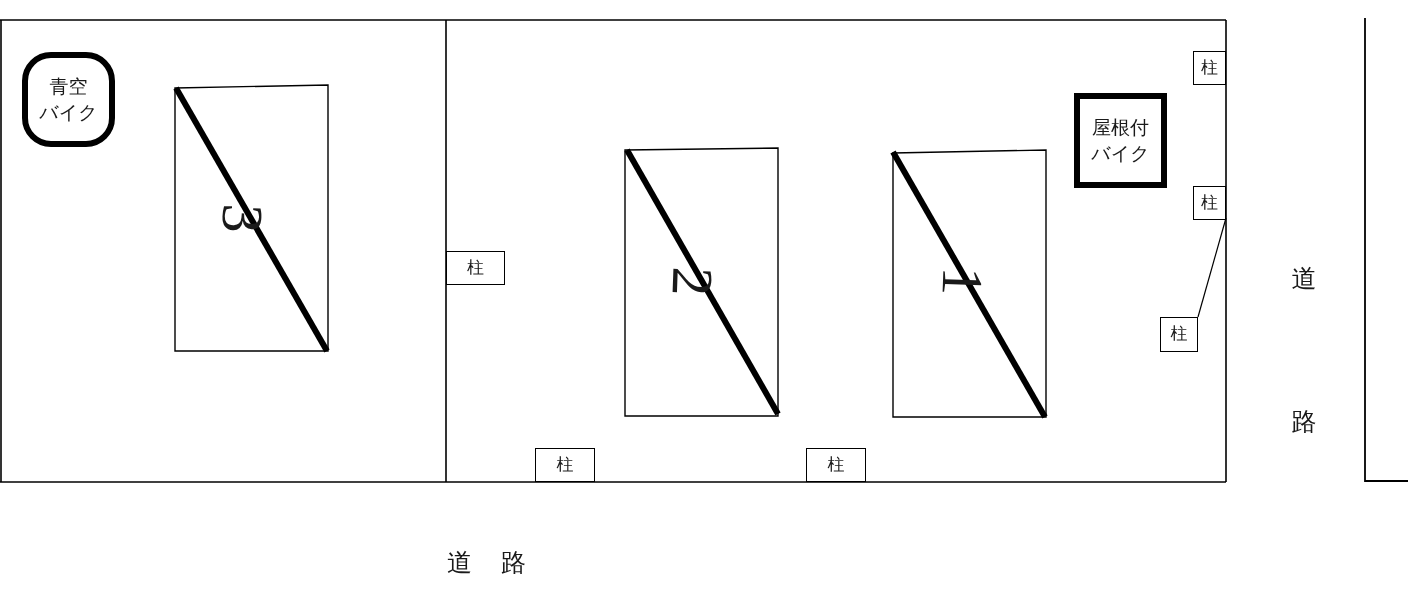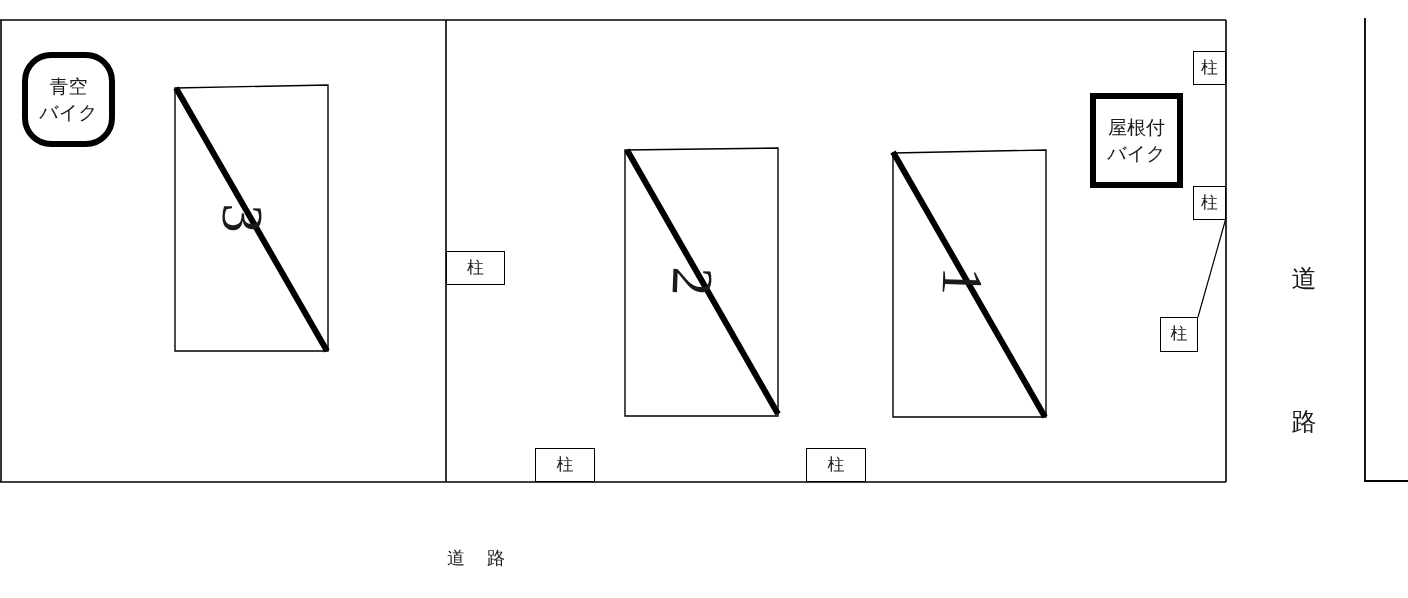--- a/index.html
+++ b/index.html
@@ -64,21 +64,21 @@
   .road-v {
     font-size: 25px;
     line-height: 1.9;
     text-align: center;
     writing-mode: horizontal-tb;
   }
   .road-v span {
     display: block;
   }
   .road-h {
-    font-size: 18px;
+    font-size: 25px;
     letter-spacing: 2px;
   }
   
   .stall-num {
     position: absolute;
     font-size: 58px;
     color: #1a1a1a;
     font-family: "Liberation Serif", "DejaVu Serif", serif;
     transform-origin: center center;
     white-space: nowrap;
@@ -117,21 +117,21 @@
 
   <div class="stall-num" style="left:678px; top:248px; transform: rotate(92deg);">2</div>
 
   <div class="stall-num" style="left:948px; top:248px; transform: rotate(92deg);">1</div>
 
   <div class="box thick bike" style="left:22px; top:52px; width:93px; height:95px;border-radius:29px;">
     <span>青空</span>
     <span>バイク</span>
   </div>
 
-  <div class="box thick bike" style="left:1074px; top:93px; width:93px; height:95px;margin-left:16px;">
+  <div class="box thick bike" style="left:1074px; top:93px; width:93px; height:95px;">
     <span>屋根付</span>
     <span>バイク</span>
   </div>
 
 
   <div class="box thin pillar" style="left:446px; top:251px; width:59px; height:34px;">柱</div>
 
   <div class="box thin pillar" style="left:535px; top:448px; width:60px; height:34px;">柱</div>
 
   <div class="box thin pillar" style="left:806px; top:448px; width:60px; height:34px;">柱</div>

